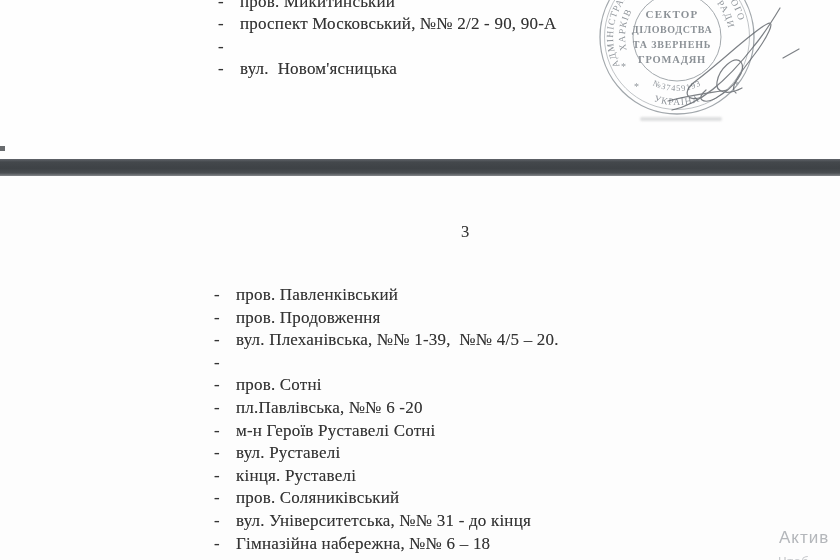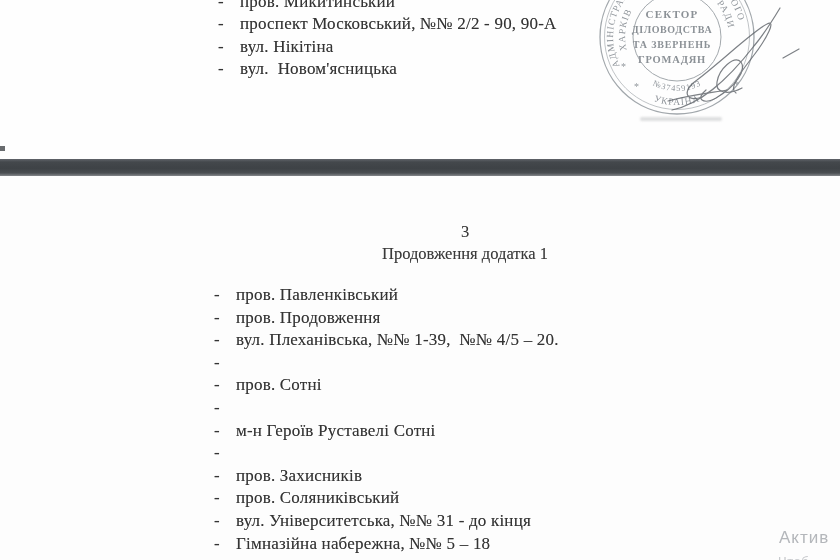--- a/index.html
+++ b/index.html
@@ -50,21 +50,21 @@
   .stamp-ring-text{font-family:"Liberation Serif",serif;font-size:9.5px;fill:#878d93;letter-spacing:1px;}
   .stamp-center-text{font-family:"Liberation Serif",serif;fill:#82888e;font-weight:600;}
 </style>
 </head>
 <body>
 
 <div class="page page-top">
   <div class="street-list list-top">
     <div class="li"><span class="dash">-</span><span>пров. Микитинський</span></div>
     <div class="li"><span class="dash">-</span><span>проспект Московський, №№ 2/2 - 90, 90-А</span></div>
-    <div class="li"><span class="dash">-</span><span>вул. Нікітіна</span></div>
+    <div class="li"><span class="dash">-</span></div>
     <div class="li"><span class="dash">-</span><span>вул.  Новом'ясницька</span></div>
   </div>
 </div>
 
 <svg class="stamp-svg" width="300" height="175" viewBox="540 0 300 175">
   <g opacity="0.92">
     <circle cx="677" cy="37" r="77" stroke="#9aa0a5" fill="none" stroke-width="1.3"></circle>
     <circle cx="677" cy="37" r="72.5" stroke="#a9aeb2" fill="none" stroke-width="0.8"></circle>
     <circle cx="677" cy="37" r="44" stroke="#9aa0a5" fill="none" stroke-width="1"></circle>
 
@@ -116,32 +116,31 @@
 
 <div class="left-tick"></div>
 <div class="separator"></div>
 <div class="edge-line"></div>
 <div class="dots-line"></div>
 
 <div class="page page-bottom"></div>
 
 <div class="p2-header">
   <div>3</div>
-  <div>Продовження додатка 1</div>
 </div>
 
 <div class="street-list list-bottom">
   <div class="li"><span class="dash">-</span><span>пров. Павленківський</span></div>
   <div class="li"><span class="dash">-</span><span>пров. Продовження</span></div>
   <div class="li"><span class="dash">-</span><span>вул. Плеханівська, №№ 1-39,  №№ 4/5 – 20.</span></div>
   <div class="li"><span class="dash">-</span></div>
   <div class="li"><span class="dash">-</span><span>пров. Сотні</span></div>
-  <div class="li"><span class="dash">-</span></div>
+  <div class="li"><span class="dash">-</span><span>пл.Павлівська, №№ 6 -20</span></div>
   <div class="li"><span class="dash">-</span><span>м-н Героїв Руставелі Сотні</span></div>
-  <div class="li"><span class="dash">-</span></div>
-  <div class="li"><span class="dash">-</span><span>пров. Захисників</span></div>
+  <div class="li"><span class="dash">-</span><span>вул. Руставелі</span></div>
+  <div class="li"><span class="dash">-</span><span>кінця. Руставелі</span></div>
   <div class="li"><span class="dash">-</span><span>пров. Соляниківський</span></div>
   <div class="li"><span class="dash">-</span><span>вул. Університетська, №№ 31 - до кінця</span></div>
-  <div class="li"><span class="dash">-</span><span>Гімназійна набережна, №№ 5 – 18</span></div>
+  <div class="li"><span class="dash">-</span><span>Гімназійна набережна, №№ 6 – 18</span></div>
 </div>
 
 <div class="wm1">Актив</div>
 <div class="wm2">Чтоб</div>
 
 </body></html>

